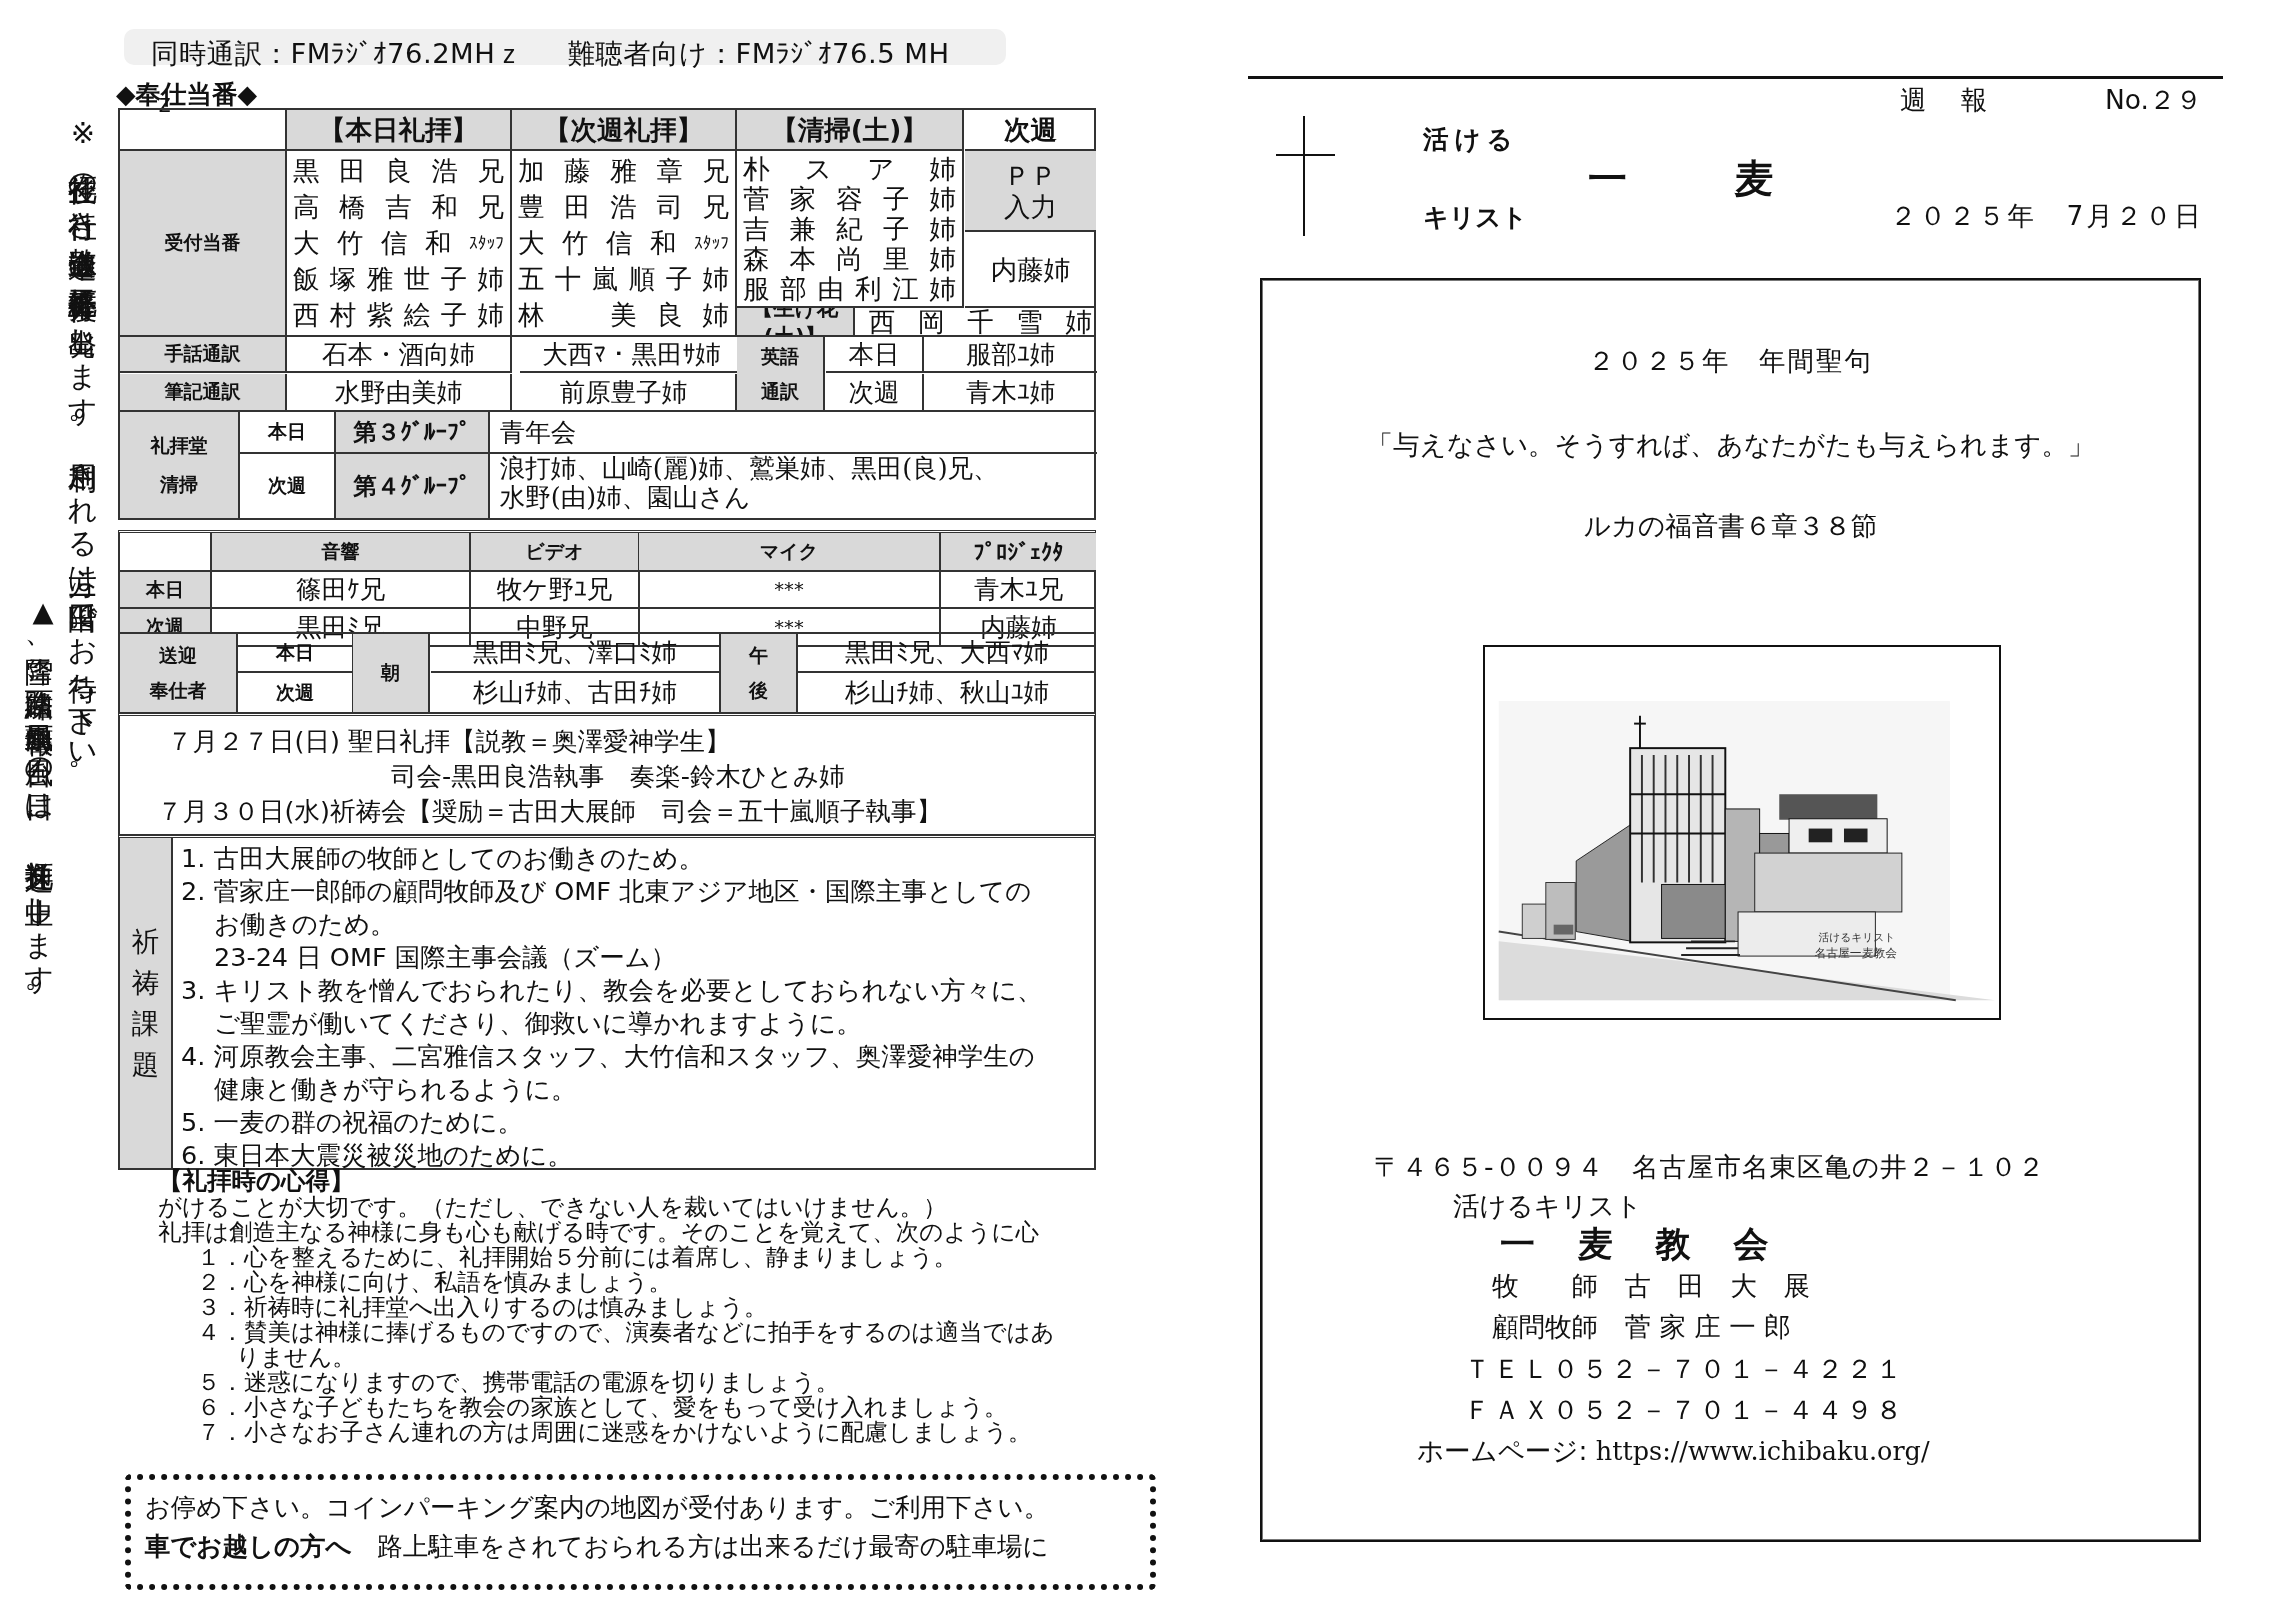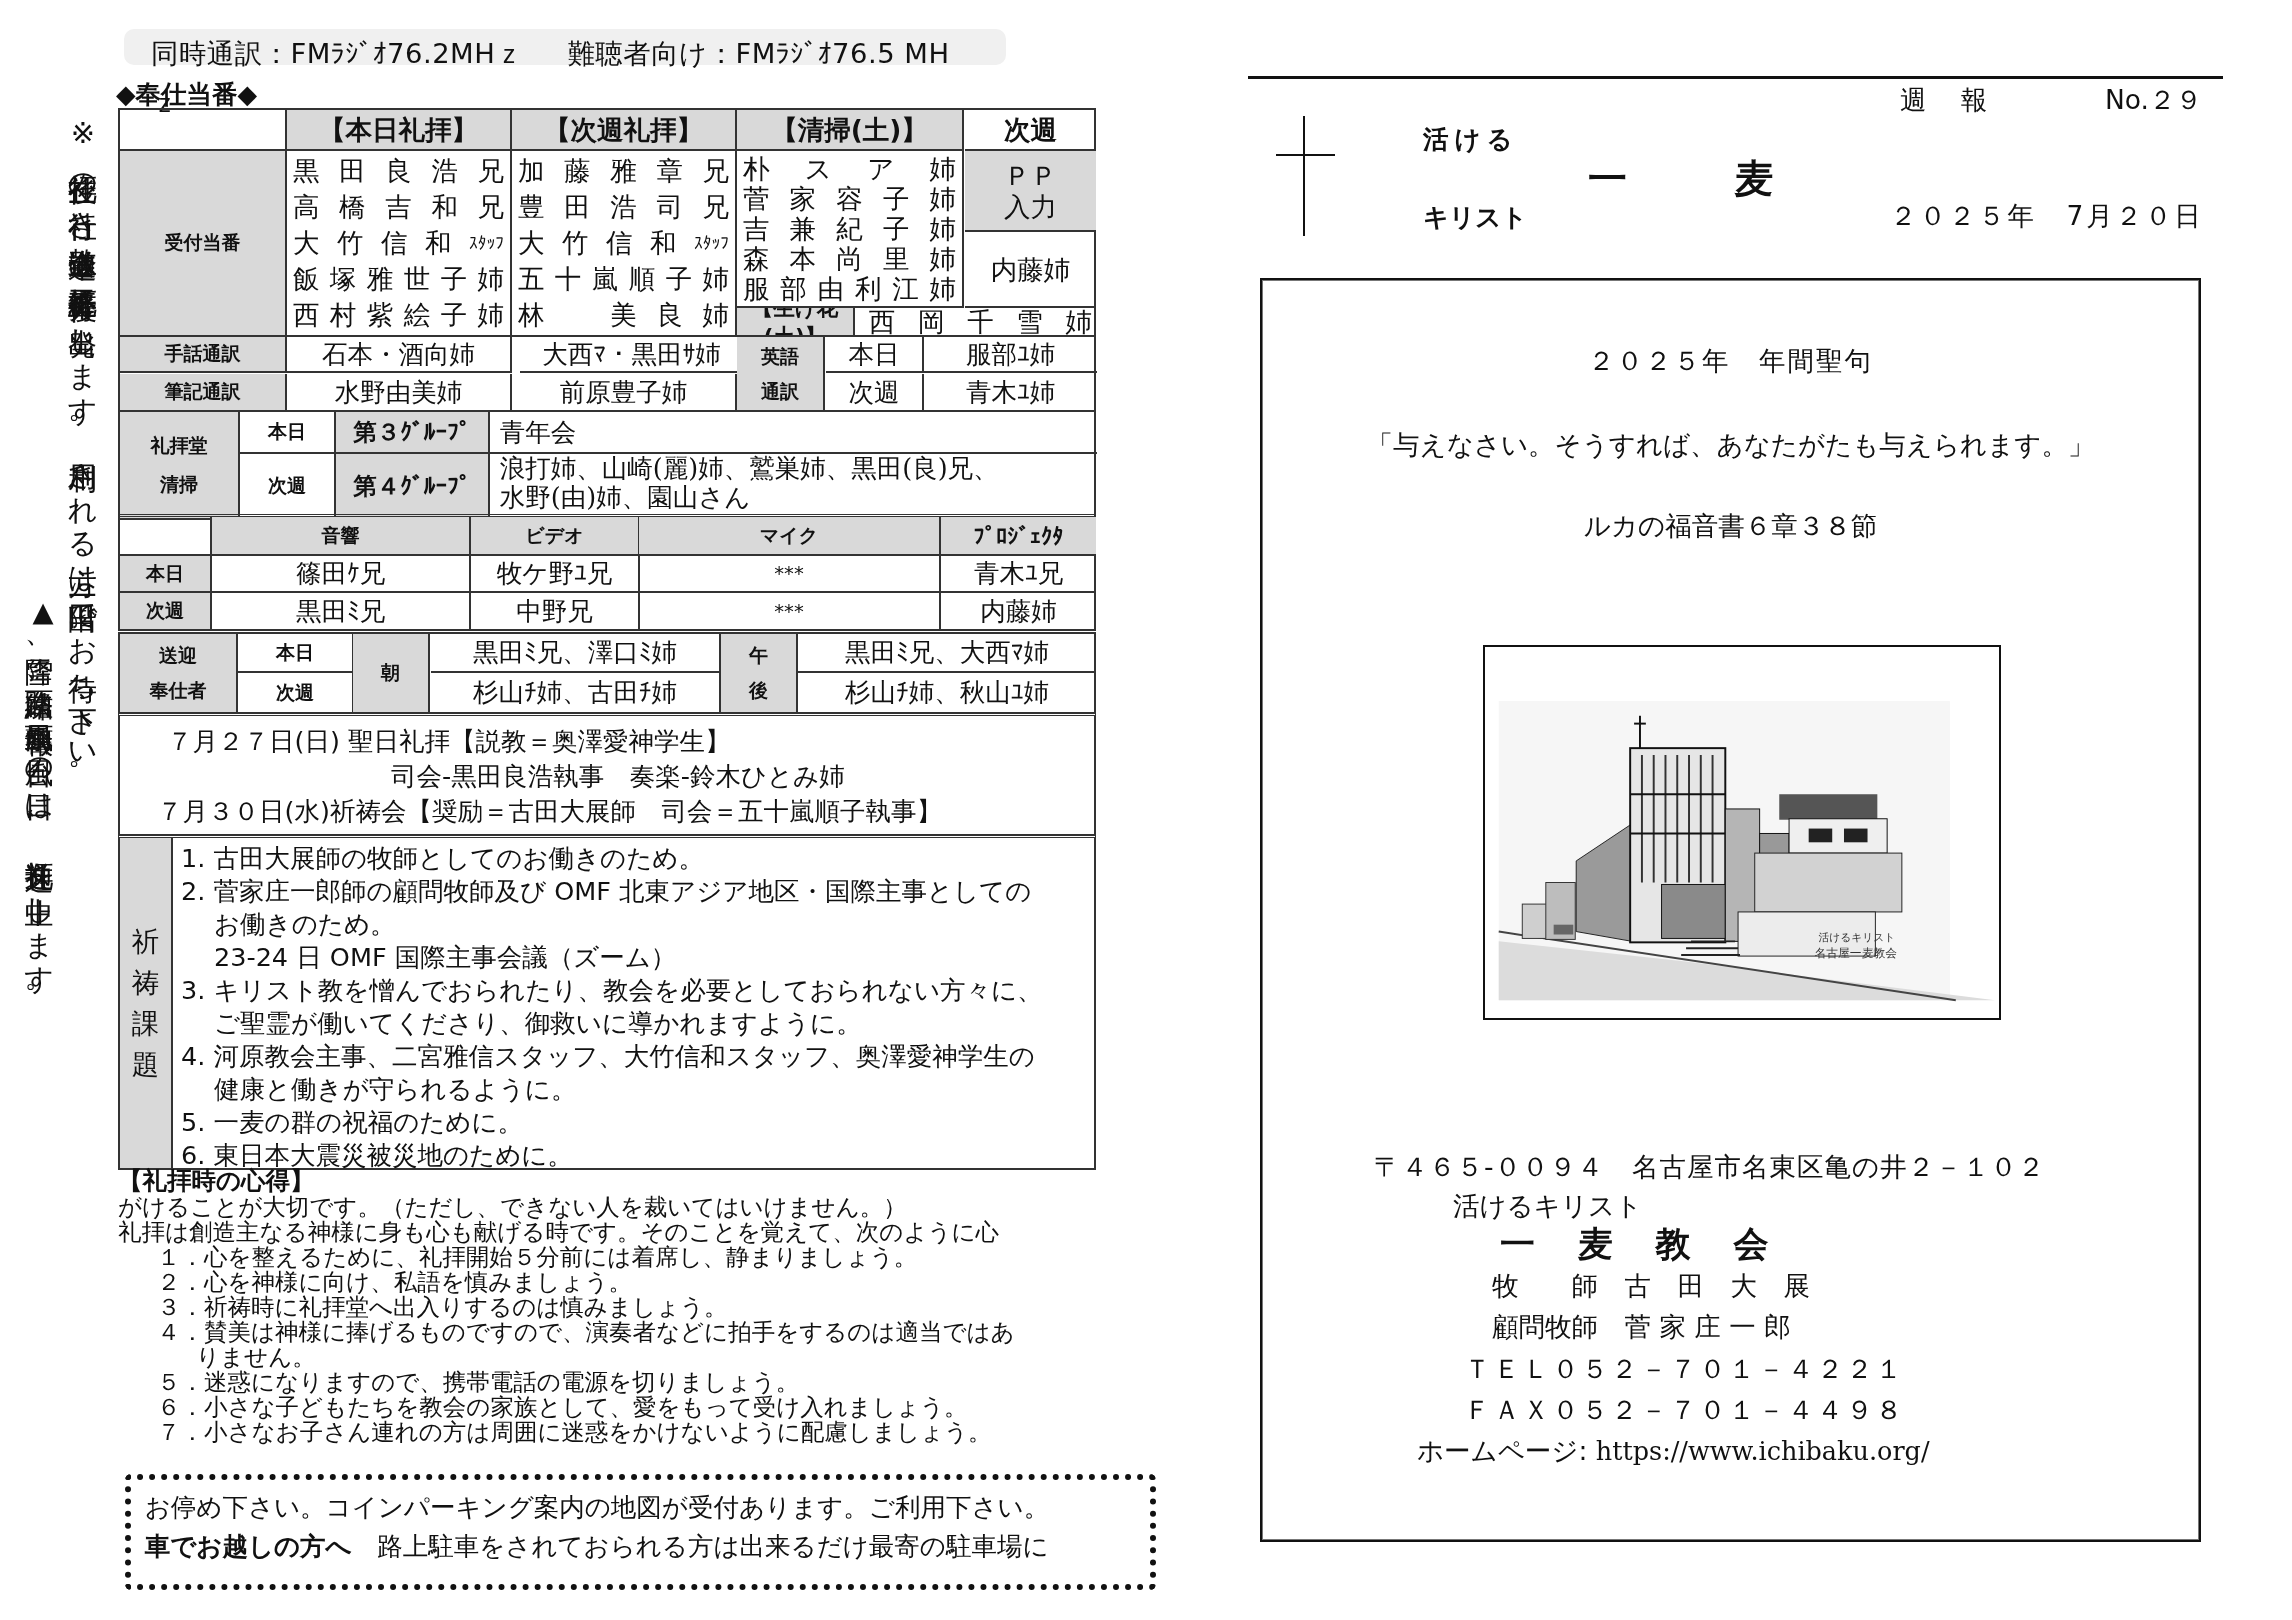--- a/index.html
+++ b/index.html
@@ -44,21 +44,21 @@
             box-sizing:border-box; }
   .prayer-side { position:absolute; left:0; top:0; width:51px; height:100%; background:#d9d9d9; border-right:2px solid #333;
                  display:flex; flex-direction:column; align-items:center; justify-content:center; font-size:27.4px; line-height:41px; }
   .prayer-list { position:absolute; left:61px; top:3.9px; right:5.9px; font-size:25.5px; line-height:33px; }
   .prayer-list div { white-space:nowrap; }
   .indent { padding-left:33px; }
 
   
   .eti { left:118px; top:1168px; width:1039px; font-family:"DejaVu Serif", serif; font-size:23.5px; line-height:25px; }
   .eti .ttl { font-family:"DejaVu Sans", sans-serif; font-weight:bold; font-size:24.5px; margin-bottom:2px; }
-  .eti div { white-space:nowrap; }
+  .eti div { white-space:nowrap;margin-left:40px; }
   .eti .item { padding-left:39px; }
   .eti .cont { padding-left:78px; }
 
   
   .parking { left:125px; top:1474px; width:1031px; height:116px; border:6.9px dotted #111; border-radius:5.9px;
              box-sizing:border-box; font-size:25.5px; line-height:39px; padding:7.8px 9.8px 0 13.7px; }
   .parking div { white-space:nowrap; }
 
   
   .rule-top { left:1248px; top:76px; width:975px; height:2.9px; background:#111; }
@@ -250,21 +250,21 @@
   <div class="cell gray lbl" style="left:216px; top:0; width:154px; height:42px; font-size:23.5px;">第３ｸﾞﾙｰﾌﾟ</div>
   <div class="cell left serif nr" style="left:370px; top:0; width:607px; height:42px;">青年会</div>
   <div class="cell lbl nb" style="left:120px; top:42px; width:96px; height:64px;">次週</div>
   <div class="cell gray lbl nb" style="left:216px; top:42px; width:154px; height:64px; font-size:23.5px;">第４ｸﾞﾙｰﾌﾟ</div>
   <div class="cell left serif nr nb" style="left:370px; top:42px; width:607px; height:64px; flex-direction:column; align-items:flex-start; line-height:29px;">
     <span>浪打姉、山崎(麗)姉、鷲巣姉、黒田(良)兄、</span>
       <span>水野(由)姉、園山さん</span>
   </div>
 </div>
 
-<div class="grid" style="left:118px; top:514px; width:978px; height:117px; border-top:3.9px double #333;">
+<div class="grid" style="left:118px; top:530px; width:978px; height:117px; border-top:3.9px double #333;">
   <div class="cell" style="left:0; top:0; width:92px; height:39px;"></div>
   <div class="cell gray lbl" style="left:92px; top:0; width:259px; height:39px;">音響</div>
   <div class="cell gray lbl" style="left:351px; top:0; width:169px; height:39px;">ビデオ</div>
   <div class="cell gray lbl" style="left:519px; top:0; width:302px; height:39px;">マイク</div>
   <div class="cell gray lbl nr" style="left:821px; top:0; width:155px; height:39px; font-size:22.5px;">ﾌﾟﾛｼﾞｪｸﾀ</div>
 
   <div class="cell gray lbl" style="left:0; top:39px; width:92px; height:37px;">本日</div>
   <div class="cell serif" style="left:92px; top:39px; width:259px; height:37px;">篠田ｹ兄</div>
   <div class="cell serif" style="left:351px; top:39px; width:169px; height:37px;">牧ケ野ﾕ兄</div>
   <div class="cell" style="left:519px; top:39px; width:302px; height:37px; font-size:19.6px;">***</div>

